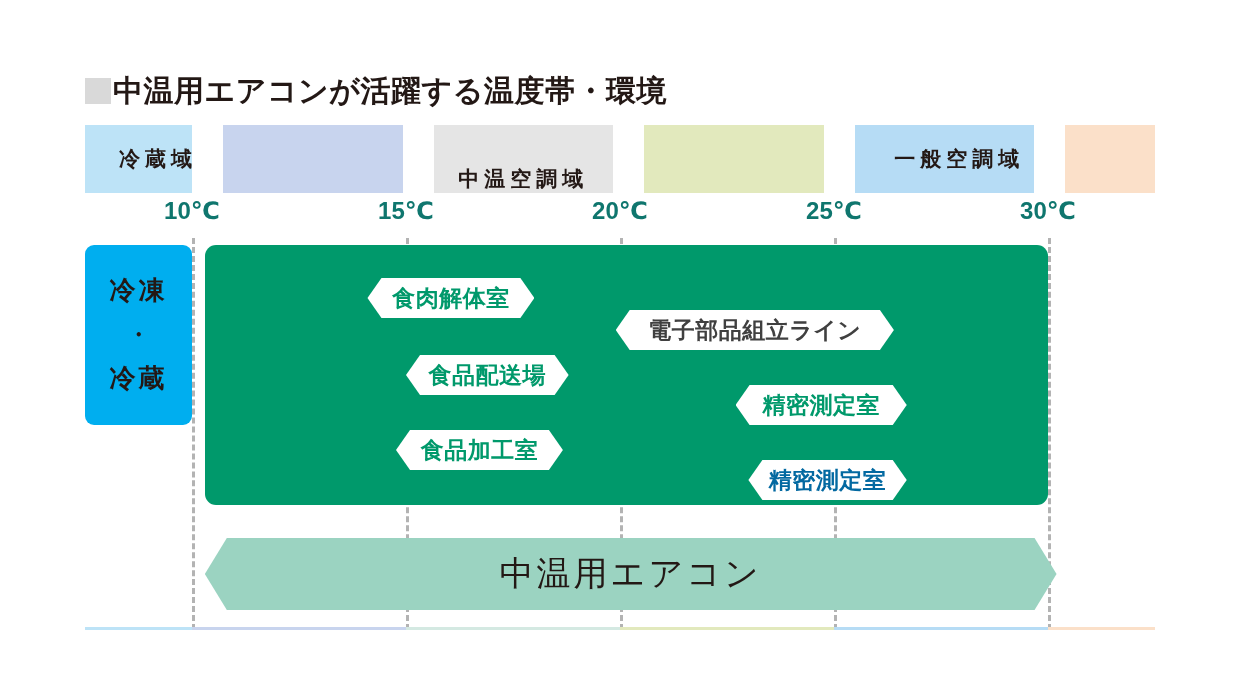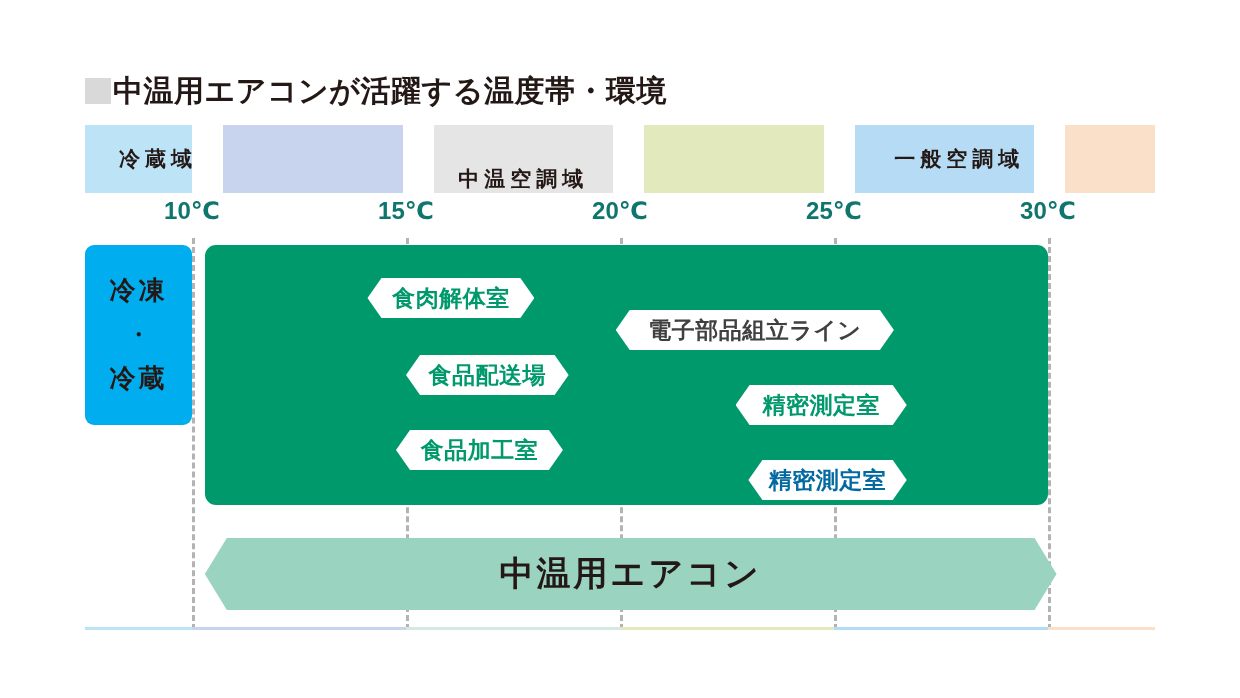--- a/index.html
+++ b/index.html
@@ -96,21 +96,21 @@
     letter-spacing:0.5px;white-space:nowrap;
     -webkit-clip-path:polygon(14px 0,calc(100% - 14px) 0,100% 50%,calc(100% - 14px) 100%,14px 100%,0 50%);
     clip-path:polygon(14px 0,calc(100% - 14px) 0,100% 50%,calc(100% - 14px) 100%,14px 100%,0 50%);
   }
 
   
   #aircon-bar{
     position:absolute;left:208px;top:300px;width:782px;height:72px;
     background:#9bd3c1;
     display:flex;align-items:center;justify-content:center;
-    color:#231815;font-size:34px;font-weight:bold;letter-spacing:3px;
+    color:#231815;font-size:34px;font-weight:normal;letter-spacing:3px;
     -webkit-clip-path:polygon(22px 0,calc(100% - 22px) 0,100% 50%,calc(100% - 22px) 100%,22px 100%,0 50%);
     clip-path:polygon(22px 0,calc(100% - 22px) 0,100% 50%,calc(100% - 22px) 100%,22px 100%,0 50%);
   }
 
   
   #baseline{
     position:absolute;left:0;top:502px;width:1070px;height:3px;display:flex;
   }
   .base-seg{height:100%;}
 </style>

